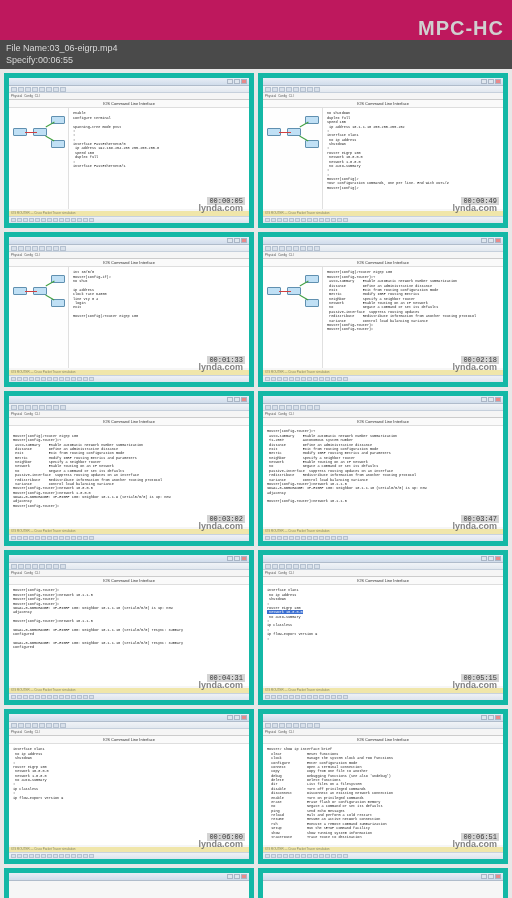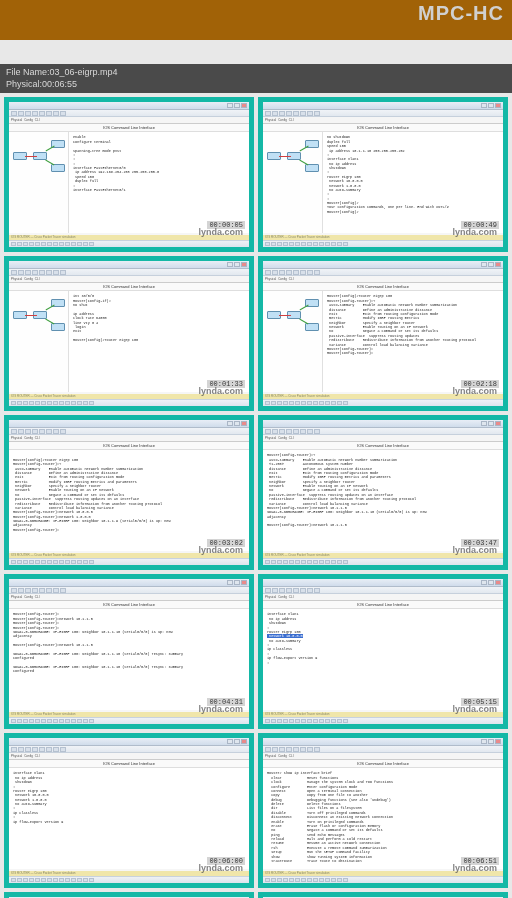--- a/index.html
+++ b/index.html
@@ -1,19 +1,19 @@
 <!DOCTYPE html>
 <html><head>
 <meta charset="utf-8">
 <style>
   * { margin: 0; padding: 0; box-sizing: border-box; }
   body { width: 512px; height: 898px; background: #e8e8e8; font-family: Arial, sans-serif; overflow: hidden; }
-  .header { background: #a16207; height: 40px; display: flex; justify-content: flex-end; align-items: flex-start; padding: 2px 8px 0 0; }
+  .header { background: #be185d; height: 40px; display: flex; justify-content: flex-end; align-items: flex-end; padding: 2px 8px 0 0; }
   .app-title { color: #d0d0d0; font-size: 20px; font-weight: bold; letter-spacing: 1px; }
-  .meta { background: #4a4a4a; color: #d8d8d8; font-size: 9px; padding: 3px 6px; line-height: 1.3; margin-top: 24px; }
+  .meta { background: #4a4a4a; color: #d8d8d8; font-size: 9px; padding: 3px 6px; line-height: 1.3; }
   .meta-row { display: flex; }
   .grid { display: grid; grid-template-columns: 1fr 1fr; gap: 4px; padding: 4px; background: #e8e8e8; }
   .thumb { position: relative; background: #f6f6f6; border: 5px solid #14b8a6; height: 155px; overflow: hidden; font-size: 4px; }
   .thumb-titlebar { height: 8px; background: linear-gradient(#e8eef6, #d0dceb); border-bottom: 1px solid #b0bccb; display: flex; justify-content: flex-end; align-items: center; padding-right: 2px; gap: 1px; }
   .win-btn { width: 6px; height: 5px; background: #dfe6ee; border: 0.5px solid #aab6c6; }
   .win-btn.close { background: #e98b8b; }
   .thumb-toolbar { height: 7px; background: linear-gradient(#f0f3f7, #e2e8ef); border-bottom: 1px solid #c6d0dc; display: flex; align-items: center; gap: 1px; padding: 0 2px; }
   .tool-btn { width: 6px; height: 5px; background: #d8e0ea; border: 0.5px solid #b5c1d0; }
   .thumb-tabs { height: 7px; background: #f5f5f5; border-bottom: 1px solid #ccc; display: flex; align-items: center; padding-left: 2px; gap: 2px; }
   .tab-lbl { font-size: 3px; color: #555; }
@@ -39,21 +39,21 @@
 <div class="header">
   <span class="app-title">MPC-HC</span>
 </div>
 
 <div class="meta">
   <div class="meta-row">
     <span>File Name:</span>
     <span>03_06-eigrp.mp4</span>
   </div>
   <div class="meta-row">
-    <span>Physical:</span>
+    <span>Specify:</span>
     <span>00:06:55</span>
   </div>
 </div>
 
 <div class="grid" id="grid">
     <div class="thumb">
       <div class="thumb-titlebar">
         <div class="win-btn"></div>
         <div class="win-btn"></div>
         <div class="win-btn close"></div>

